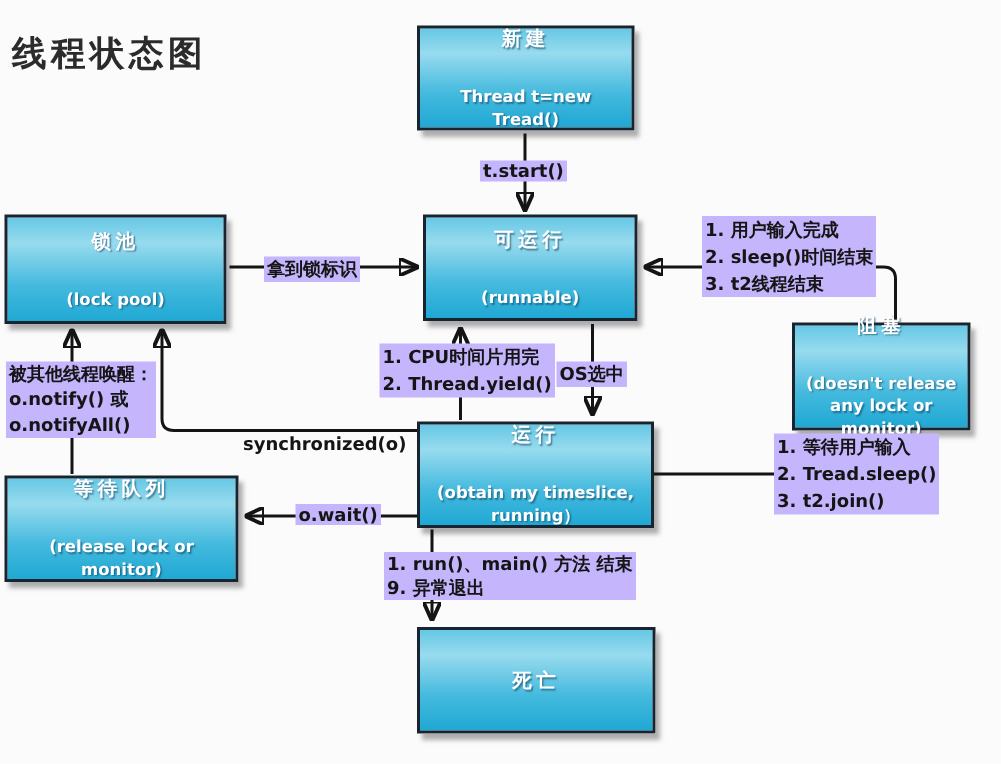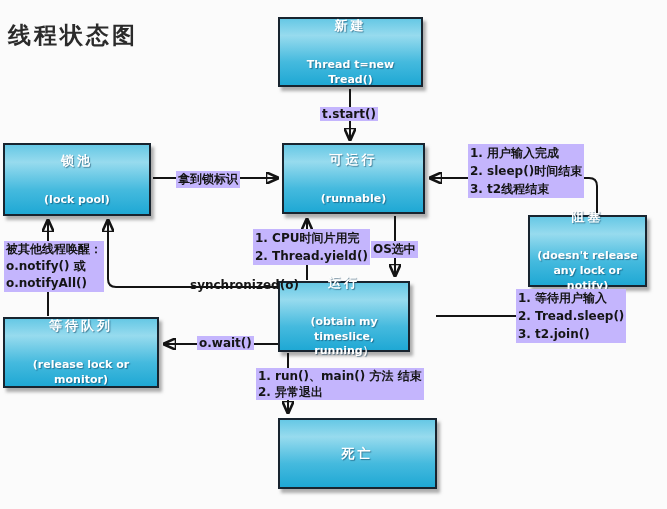--- a/index.html
+++ b/index.html
@@ -13,21 +13,21 @@
     display:flex;flex-direction:column;align-items:center;justify-content:center;
     gap:23px;padding:4px;text-align:center;z-index:1;}
   .node .t{font-size:13px;font-weight:bold;color:#fff;letter-spacing:3px;
     text-shadow:1px 1px 1px rgba(15,60,90,.55);}
   .node .s{font-size:11px;font-weight:bold;color:#fff;line-height:1.35;
     text-shadow:1px 1px 1px rgba(15,60,90,.55);}
   .n-new{left:278px;top:17px;width:145px;height:70px;}
   .n-runnable{left:282px;top:143px;width:143px;height:71px;}
   .n-lockpool{left:3px;top:143px;width:148px;height:73px;}
   .n-blocked{left:528px;top:215px;width:119px;height:72px;}
-  .n-running{left:278px;top:281px;width:132px;height:71px;}
+  .n-running{left:278px;top:281px;width:158px;height:71px;}
   .n-waitqueue{left:3px;top:317px;width:156px;height:71px;}
   .n-dead{left:278px;top:418px;width:159px;height:71px;}
   .connector-layer{position:absolute;left:0;top:0;z-index:2;}
   .connector-layer path{fill:none;stroke:#141414;stroke-width:2;}
   .lbl{position:absolute;z-index:3;font-size:12px;font-weight:bold;color:#151515;
     white-space:nowrap;}
   .lbl.bg{background:#c4b5fd;padding:0 2px;}
   .lbl .ln{display:block;}
   .lh18 .ln{line-height:18px;}
   .lh17 .ln{line-height:17px;}
@@ -47,21 +47,21 @@
   <div class="node n-runnable">
     <span class="t">可运行</span>
     <span class="s">(runnable)</span>
   </div>
   <div class="node n-lockpool">
     <span class="t">锁池</span>
     <span class="s">(lock pool)</span>
   </div>
   <div class="node n-blocked">
     <span class="t">阻塞</span>
-    <span class="s">(doesn't release any lock or notify)</span>
+    <span class="s">(doesn't release any lock or monitor)</span>
   </div>
   <div class="node n-running">
     <span class="t">运行</span>
     <span class="s">(obtain my timeslice, running）</span>
   </div>
   <div class="node n-waitqueue">
     <span class="t">等待队列</span>
     <span class="s">(release lock or monitor)</span>
   </div>
   <div class="node n-dead">
@@ -96,34 +96,34 @@
     <span class="ln">3. t2线程结束</span>
   </div>
 
   <div class="lbl bg lh18" style="left:253px;top:229px;">
     <span class="ln">1. CPU时间片用完</span>
     <span class="ln">2. Thread.yield()</span>
   </div>
 
   <div class="lbl bg" style="left:371px;top:241px;">OS选中</div>
 
-  <div class="lbl" style="left:162px;top:278px;margin-left:28px;">synchronized(o)</div>
+  <div class="lbl" style="left:162px;top:289px;">synchronized(o)</div>
 
   <div class="lbl bg" style="left:197px;top:336px;">o.wait()</div>
 
   <div class="lbl bg lh17" style="left:4px;top:241px;">
     <span class="ln">被其他线程唤醒：</span>
     <span class="ln">o.notify() 或</span>
     <span class="ln">o.notifyAll()</span>
   </div>
 
   <div class="lbl bg lh18" style="left:468px;top:289px;margin-left:48px;">
     <span class="ln">1. 等待用户输入</span>
     <span class="ln">2. Tread.sleep()</span>
     <span class="ln">3. t2.join()</span>
   </div>
 
   <div class="lbl bg lh16" style="left:256px;top:368px;">
     <span class="ln">1. run()、main() 方法 结束</span>
-    <span class="ln">2. 异常退出</span>
+    <span class="ln">9. 异常退出</span>
   </div>
 
 </div>
 
 </body></html>

